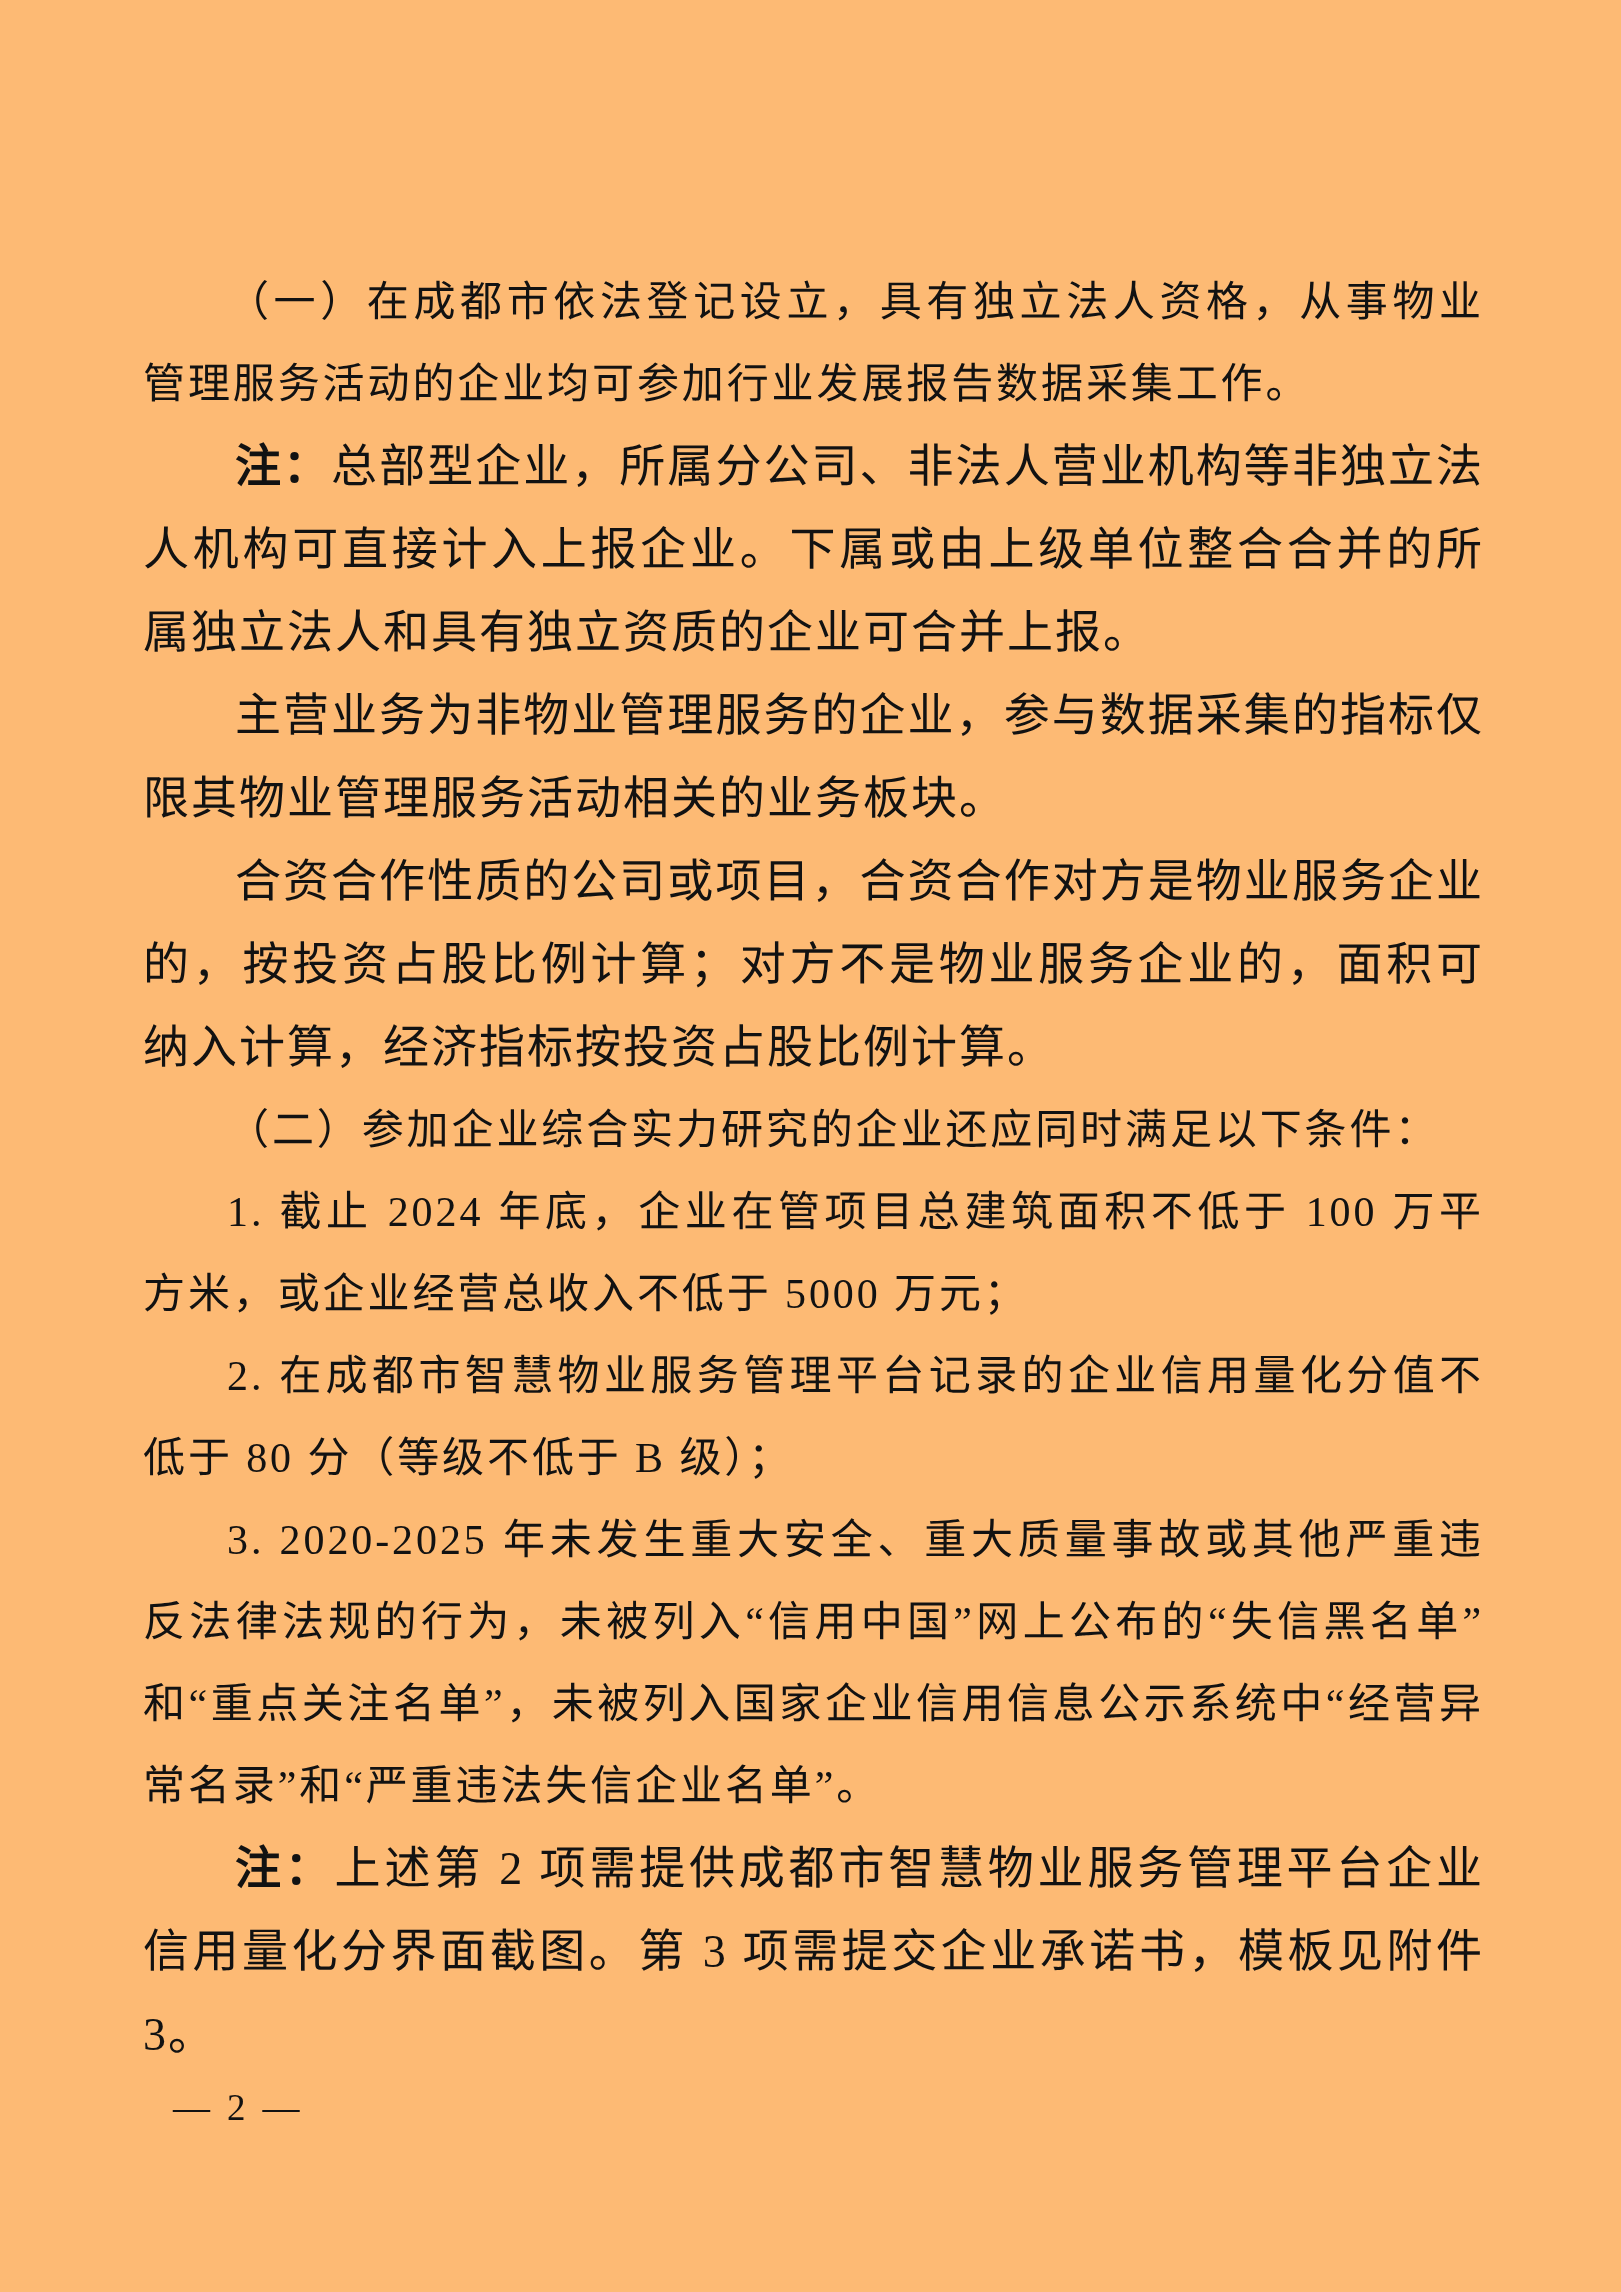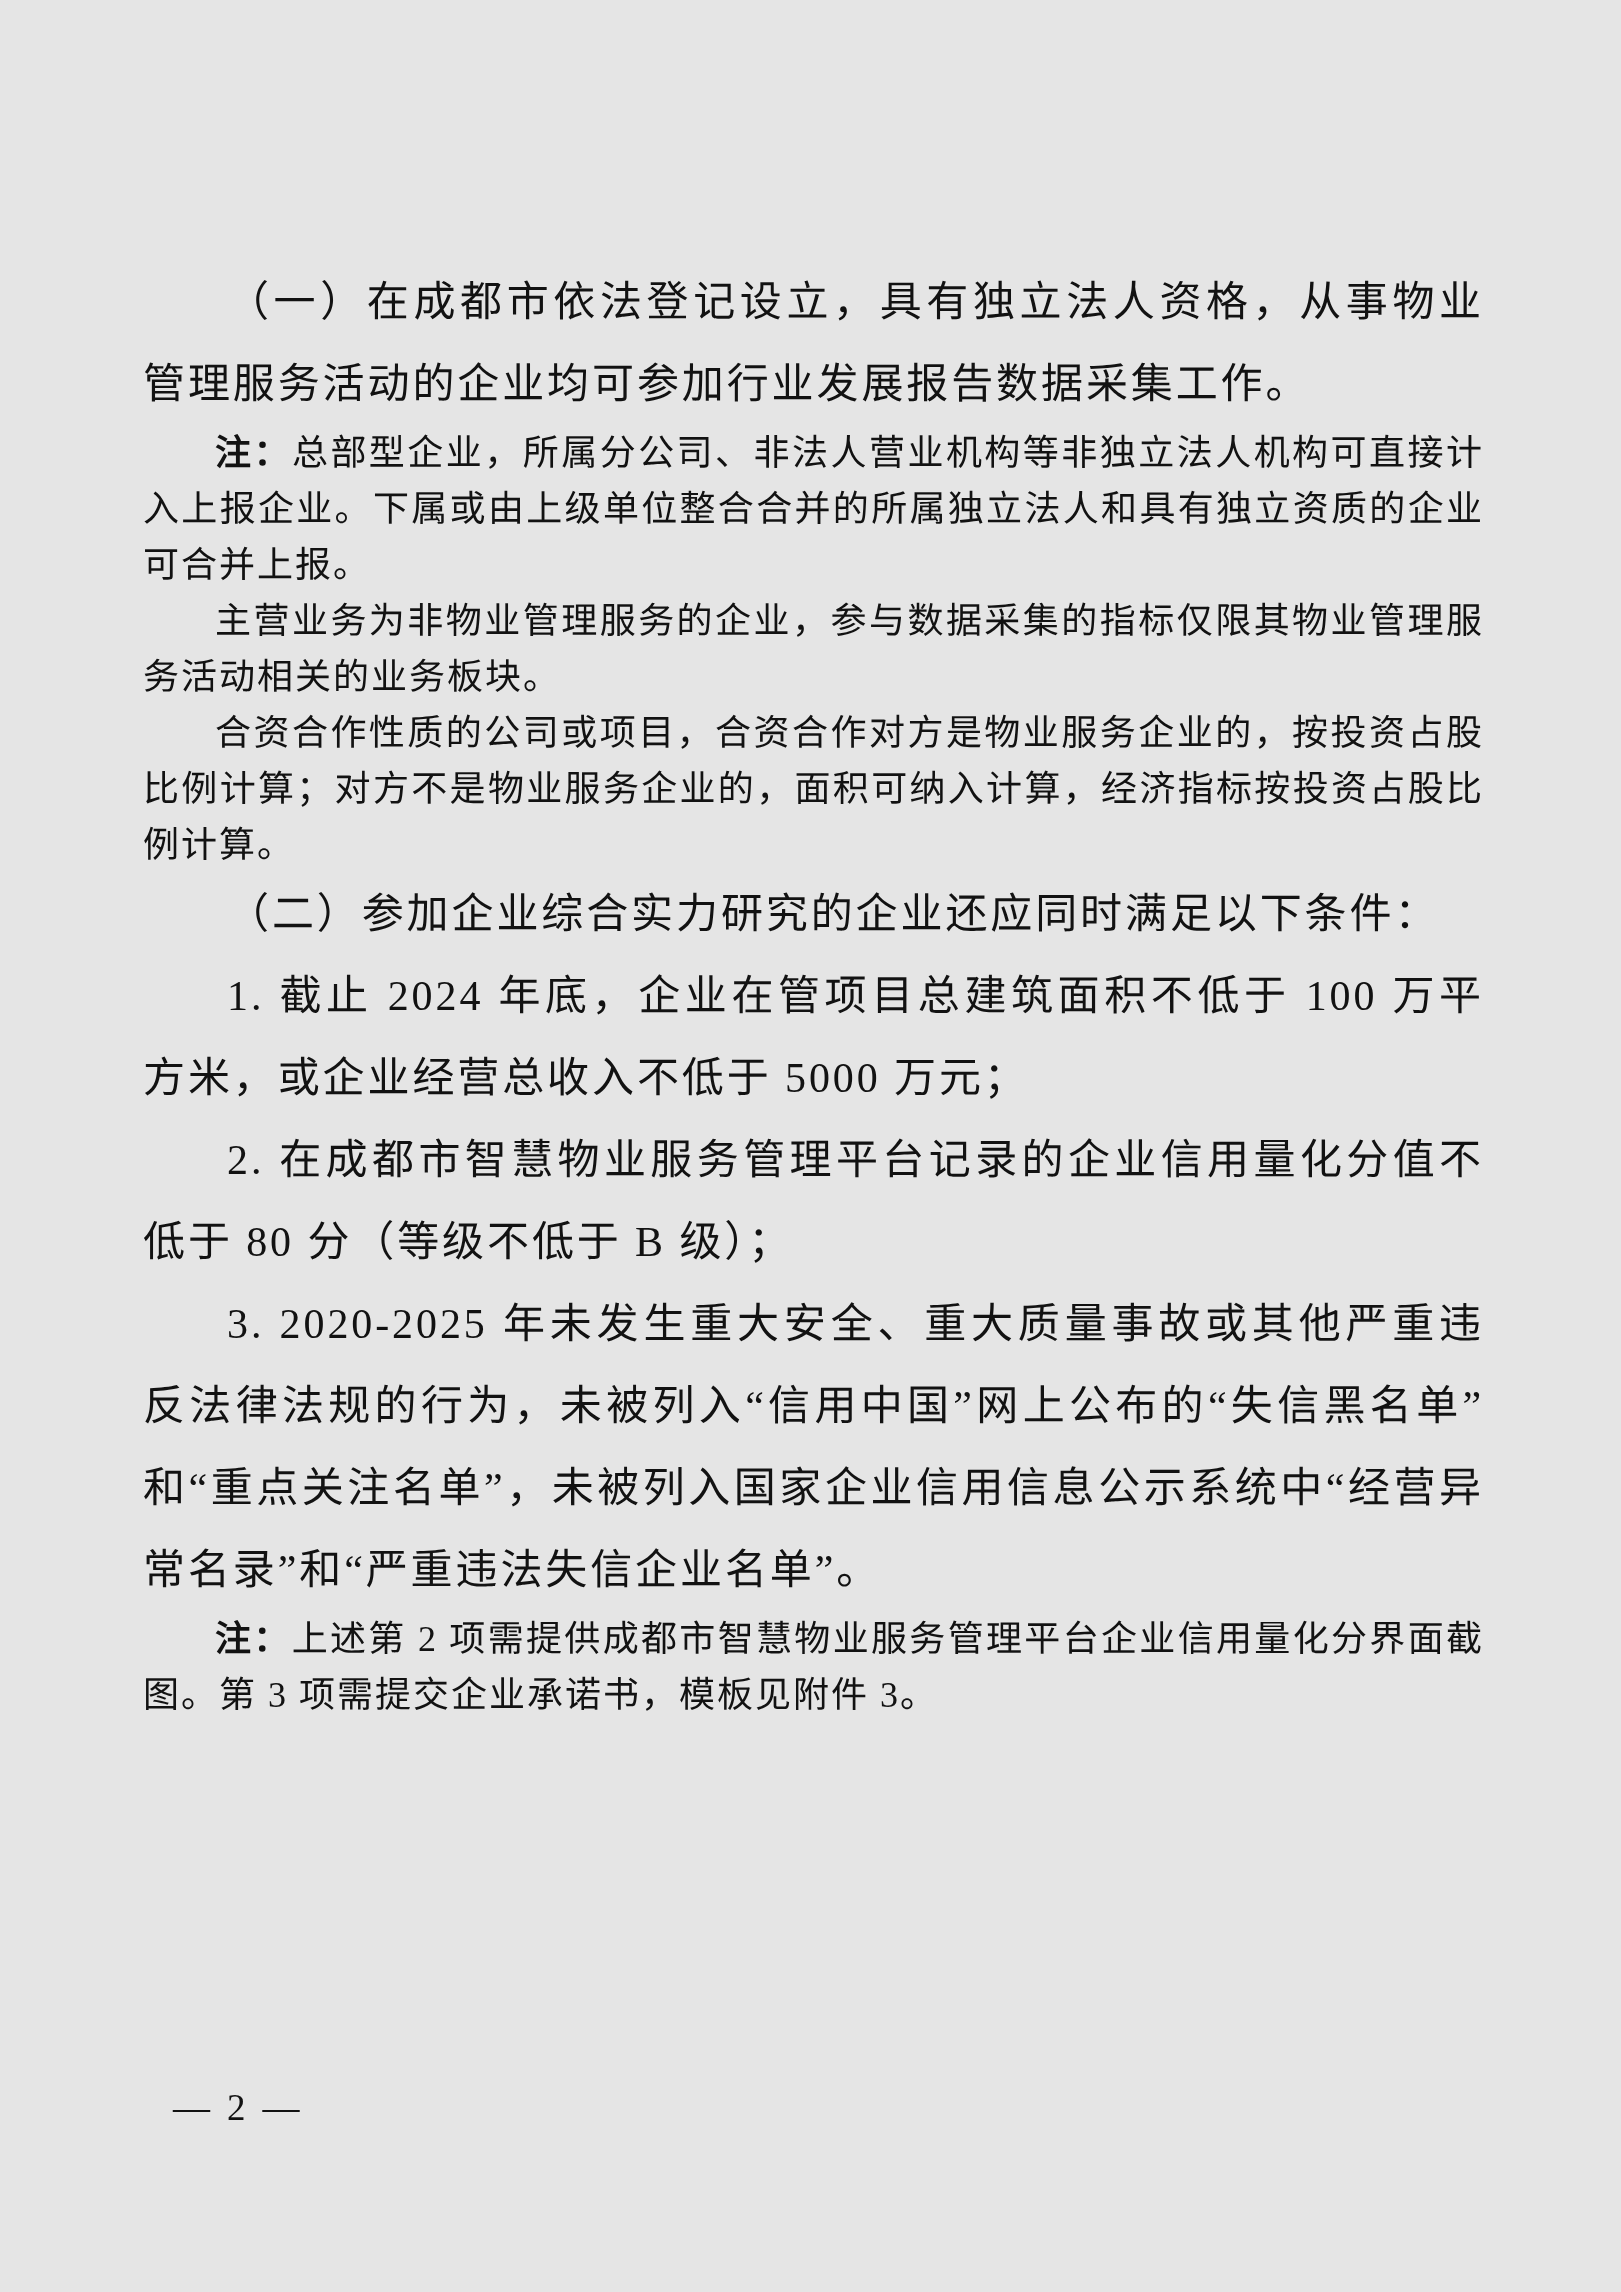--- a/index.html
+++ b/index.html
@@ -11,42 +11,42 @@
     width: 1621px;
     height: 2293px;
     font-family: "Liberation Serif", "DejaVu Serif", serif;
     color: #121212;
     overflow: hidden;
   }
   .page {
     position: relative;
     width: 1621px;
     height: 2293px;
-    background: #e5e5e5;
+    background: #fdba74;
     box-sizing: border-box;
     padding: 261px 137px 0 143px;
   }
   .doc-body {
     width: 100%;
   }
   p.para {
     margin: 0;
     text-indent: 2em;
     text-align: justify;
     text-align-last: left;
     word-break: break-all;
   }
   p.para.body {
     font-size: 42px;
     line-height: 82px;
     letter-spacing: 2.9px;
   }
   p.para.note {
-    font-size: 36px;
-    line-height: 56px;
+    font-size: 46px;
+    line-height: 83px;
     letter-spacing: 2px;
   }
   .note-label {
     font-weight: 700;
   }
   .page-footer {
     position: absolute;
     left: 173px;
     top: 2086px;
     font-size: 37px;

